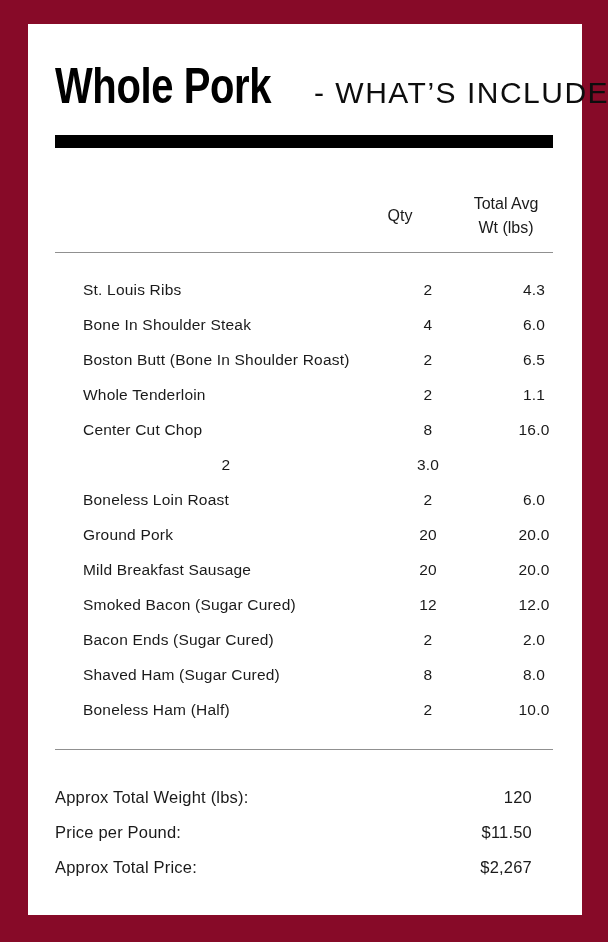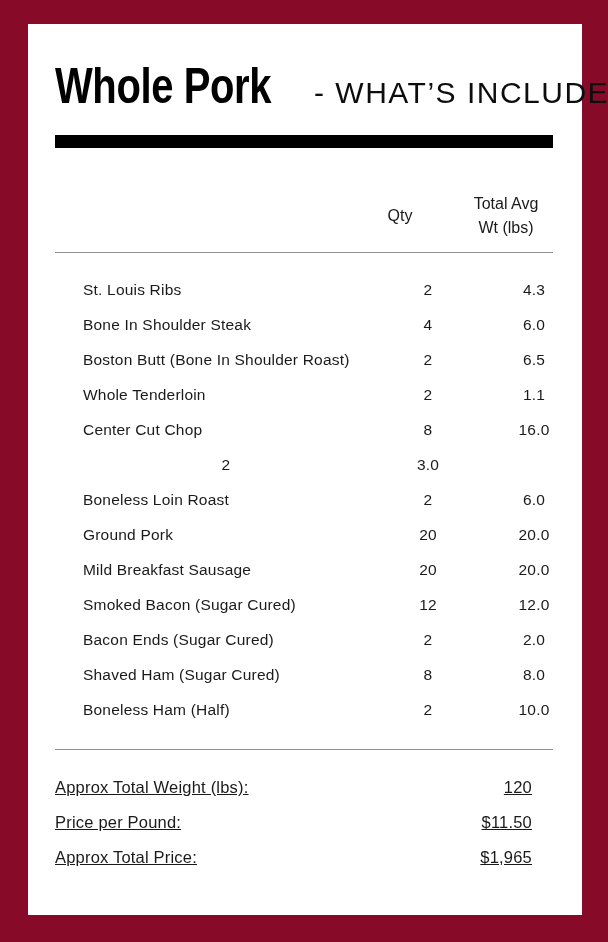--- a/index.html
+++ b/index.html
@@ -92,21 +92,21 @@
     height: 35px;
     line-height: 35px;
     font-size: 15.5px;
     letter-spacing: 0.2px;
     margin-left: 28px;
   }
   .cell-item { white-space: nowrap; }
   .cell-qty, .cell-wt { text-align: center; }
   .hline2 { margin-top: 22px; }
   
-  .totals { margin-top: 20px; text-decoration: underline; }
+  .totals { margin-top: 30px; }
   .total-row {
     display: flex;
     justify-content: space-between;
     height: 35px;
     line-height: 35px;
     font-size: 16.5px;
     letter-spacing: 0.2px;
   }
   .total-value { padding-right: 21px; }
 </style>
@@ -220,17 +220,17 @@
     <div class="total-value">120</div>
   </div>
 
   <div class="total-row">
     <div class="total-label">Price per Pound:</div>
     <div class="total-value">$11.50</div>
   </div>
 
   <div class="total-row">
     <div class="total-label">Approx Total Price:</div>
-    <div class="total-value">$1,965</div>
+    <div class="total-value">$2,267</div>
   </div>
 </div>
 
 </div>
 
 </body></html>

